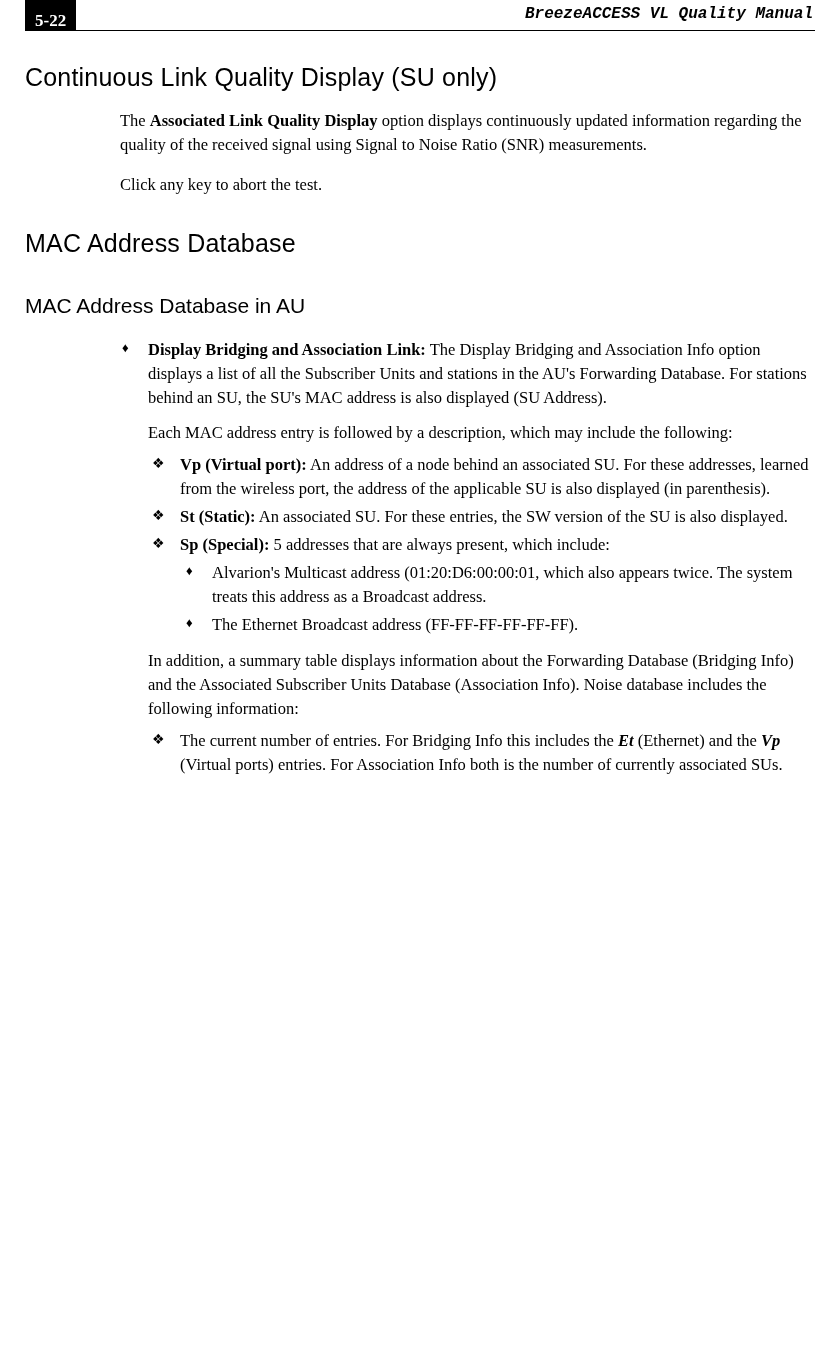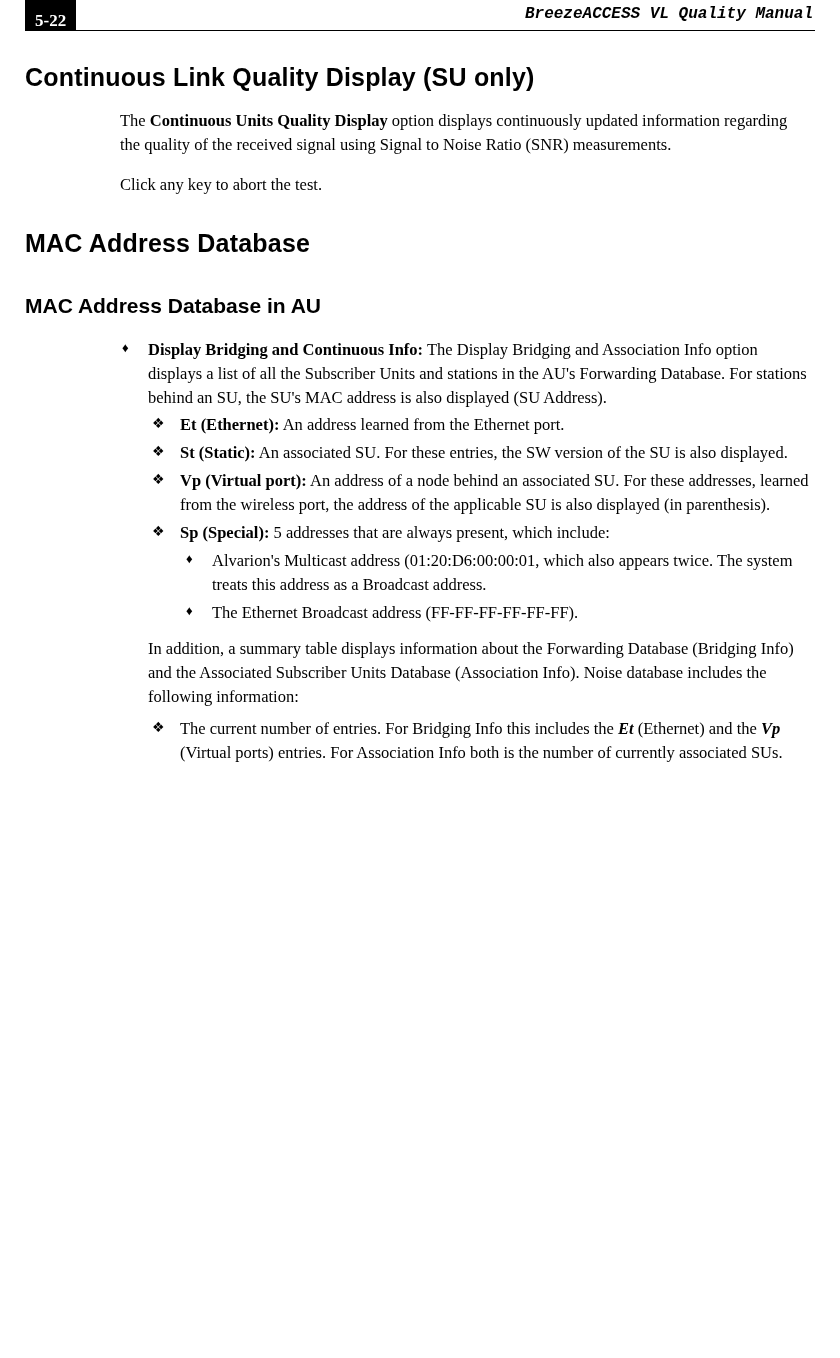--- a/index.html
+++ b/index.html
@@ -39,28 +39,28 @@
     font-family: "Courier New", monospace;
     font-weight: bold;
     font-style: italic;
     font-size: 16px;
     display: flex;
     align-items: center;
     padding-right: 2px;
   }
   h1 {
     font-family: Verdana, Arial, sans-serif;
-    font-weight: 700;
+    font-weight: 400;
     font-size: 25px;
     margin: 28px 0 14px 0;
     letter-spacing: 0.2px;
   }
   h2 {
     font-family: Verdana, Arial, sans-serif;
-    font-weight: 700;
+    font-weight: 400;
     font-size: 21px;
     margin: 30px 0 16px 0;
   }
   .body-block {
     margin-left: 95px;
     margin-right: 5px;
   }
   p { margin: 0 0 16px 0; }
   .bi { font-weight: bold; font-style: italic; }
   .ul-diamond, .ul-fleur, .ul-dot {
@@ -119,44 +119,42 @@
 <div class="page">
   <div class="header-row">
     <div class="page-num">5-22</div>
     <div class="doc-title">BreezeACCESS VL Quality Manual</div>
   </div>
 
   <h1>Continuous Link Quality Display (SU only)</h1>
 
   <div class="body-block">
     <p>
-      <span>The </span><b>Continuous Units Quality Display</b><span> option displays continuously updated information regarding the quality of the received signal using Signal to Noise Ratio (SNR) measurements.</span>
+      <span>The </span><b>Associated Link Quality Display</b><span> option displays continuously updated information regarding the quality of the received signal using Signal to Noise Ratio (SNR) measurements.</span>
     </p>
     <p>Click any key to abort the test.</p>
   </div>
 
   <h1>MAC Address Database</h1>
   <h2>MAC Address Database in AU</h2>
 
   <div class="body-block">
 
     <ul class="ul-diamond">
       <li>
-        <b>Display Bridging and Continuous Info:</b><span> The Display Bridging and Association Info option displays a list of all the Subscriber Units and stations in the AU's Forwarding Database. For stations behind an SU, the SU's MAC address is also displayed (SU Address).</span>
+        <b>Display Bridging and Association Link:</b><span> The Display Bridging and Association Info option displays a list of all the Subscriber Units and stations in the AU's Forwarding Database. For stations behind an SU, the SU's MAC address is also displayed (SU Address).</span>
 
+        <p class="pinner">Each MAC address entry is followed by a description, which may include the following:</p>
 
         <ul class="ul-fleur">
           <li>
-            <b>Et (Ethernet):</b><span> An address learned from the Ethernet port.</span>
+            <b>Vp (Virtual port):</b><span> An address of a node behind an associated SU. For these addresses, learned from the wireless port, the address of the applicable SU is also displayed (in parenthesis).</span>
           </li>
           <li>
             <b>St (Static):</b><span> An associated SU. For these entries, the SW version of the SU is also displayed.</span>
-          </li>
-          <li>
-            <b>Vp (Virtual port):</b><span> An address of a node behind an associated SU. For these addresses, learned from the wireless port, the address of the applicable SU is also displayed (in parenthesis).</span>
           </li>
           <li>
             <b>Sp (Special):</b><span> 5 addresses that are always present, which include:</span>
             <ul class="ul-dot">
               <li>Alvarion's Multicast address (01:20:D6:00:00:01, which also appears twice. The system treats this address as a Broadcast address.</li>
               <li>The Ethernet Broadcast address (FF-FF-FF-FF-FF-FF).</li>
             </ul>
           </li>
         </ul>
 

